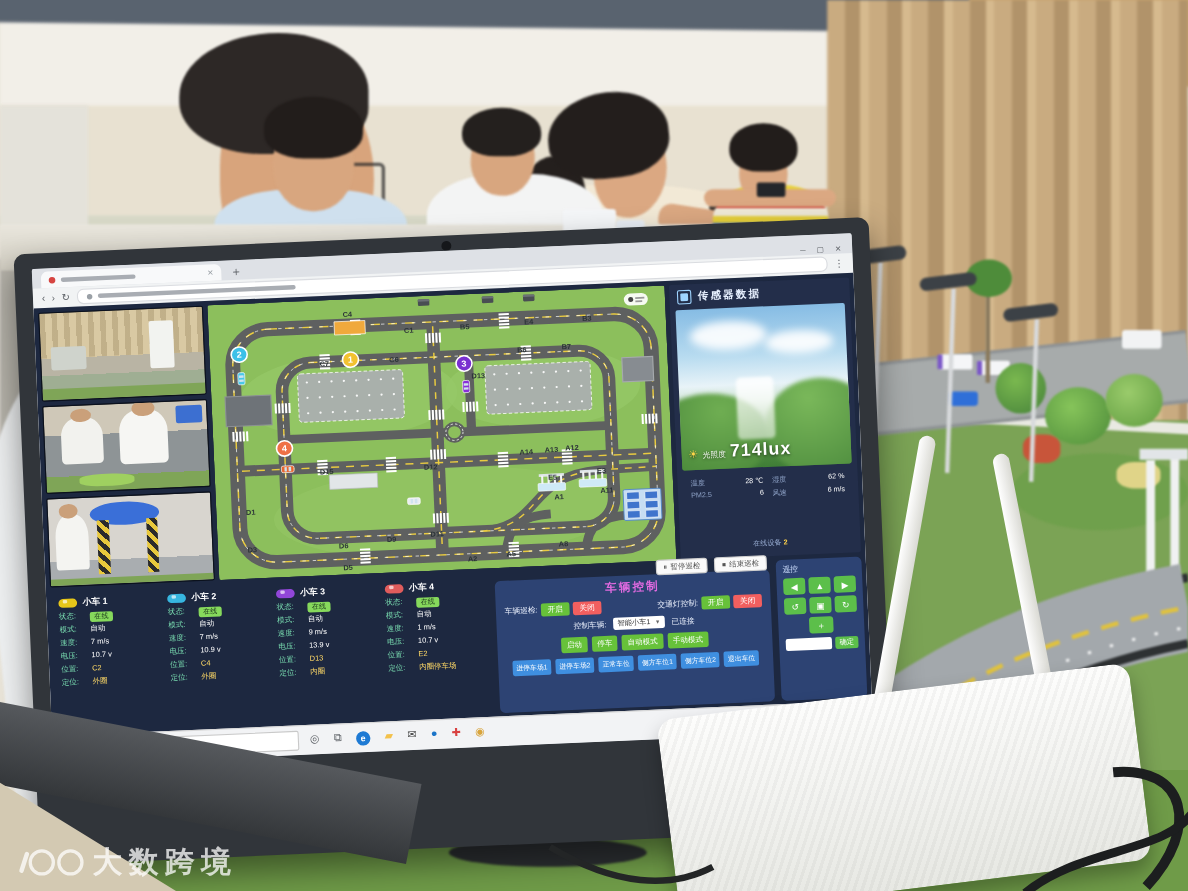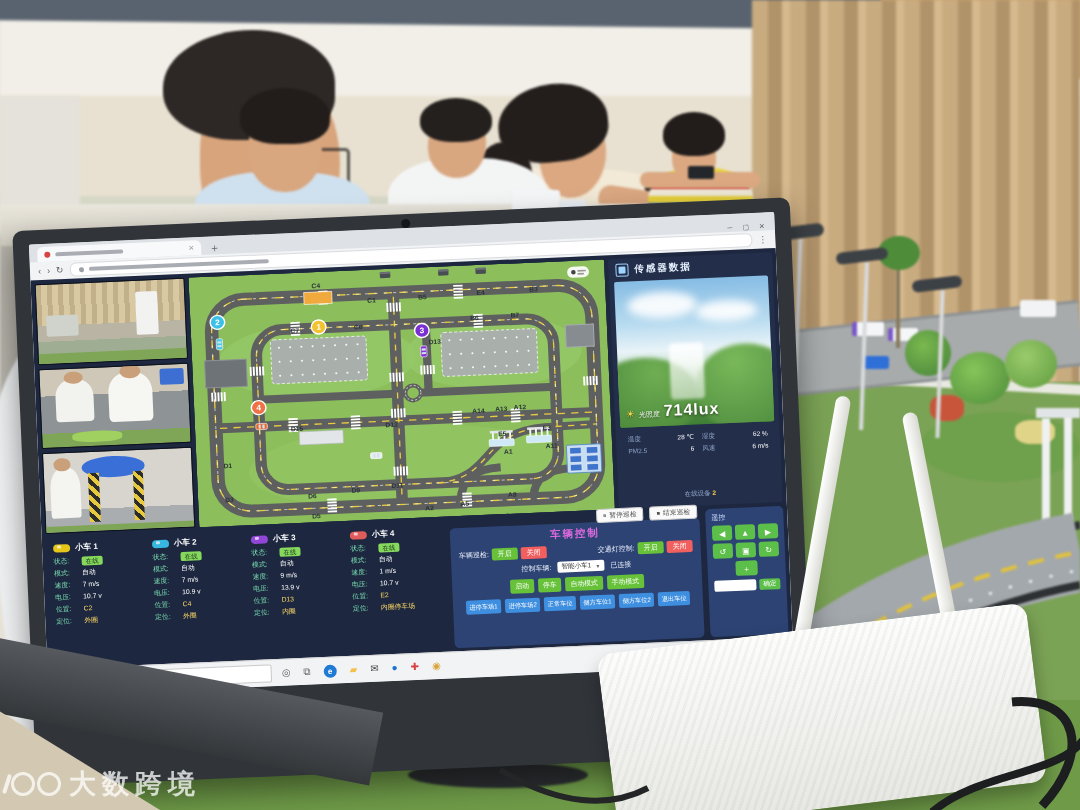--- a/index.html
+++ b/index.html
@@ -99,21 +99,21 @@
              display:flex;align-items:center;gap:5px;padding:0 6px;box-sizing:border-box;}
   .searchbox input{border:0;outline:0;flex:1;font-size:7.5px;color:#777;background:transparent;
                    font-family:"Liberation Sans",sans-serif;}
   .tb-ic{font-size:10px;line-height:14px;}
   .tb-chip{width:13px;height:13px;border-radius:50%;display:flex;align-items:center;justify-content:center;
            font-size:8px;font-weight:bold;}
   .tray{margin-left:auto;display:flex;align-items:center;gap:6px;color:#666;font-size:8px;}
   .traysm{display:flex;flex-direction:column;gap:2px;}
   
   .person-part{position:absolute;}
-  .wm{position:absolute;left:5px;bottom:8px;z-index:20;display:flex;align-items:center;gap:8px;opacity:.75;}
+  .wm{position:absolute;left:20px;bottom:8px;z-index:20;display:flex;align-items:center;gap:8px;opacity:.75;}
   .wm-logo{display:flex;align-items:center;gap:2px;}
   .wm-logo i{display:block;width:18px;height:18px;border:3px solid #fff;border-radius:50%;}
   .wm-logo em{display:block;width:4px;height:20px;background:#fff;border-radius:2px;transform:rotate(18deg);}
   .wm-text{color:#fff;font-size:27px;font-weight:bold;letter-spacing:6px;}
 </style>
 </head>
 <body>
 
 <div class="scene">
 

